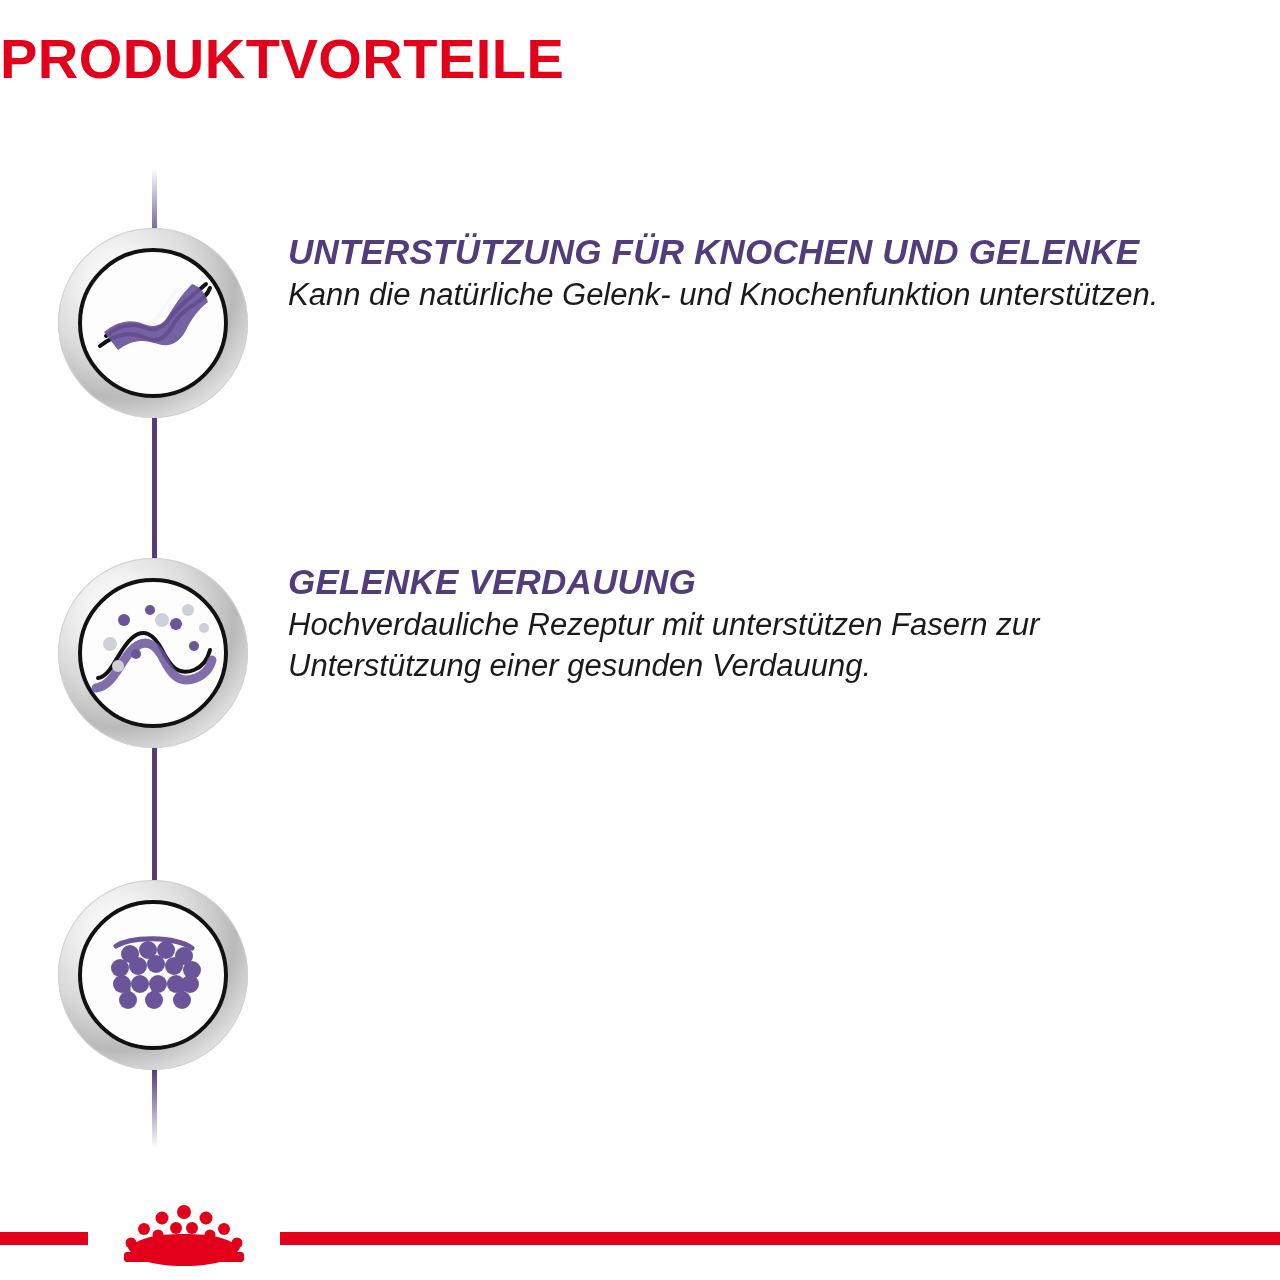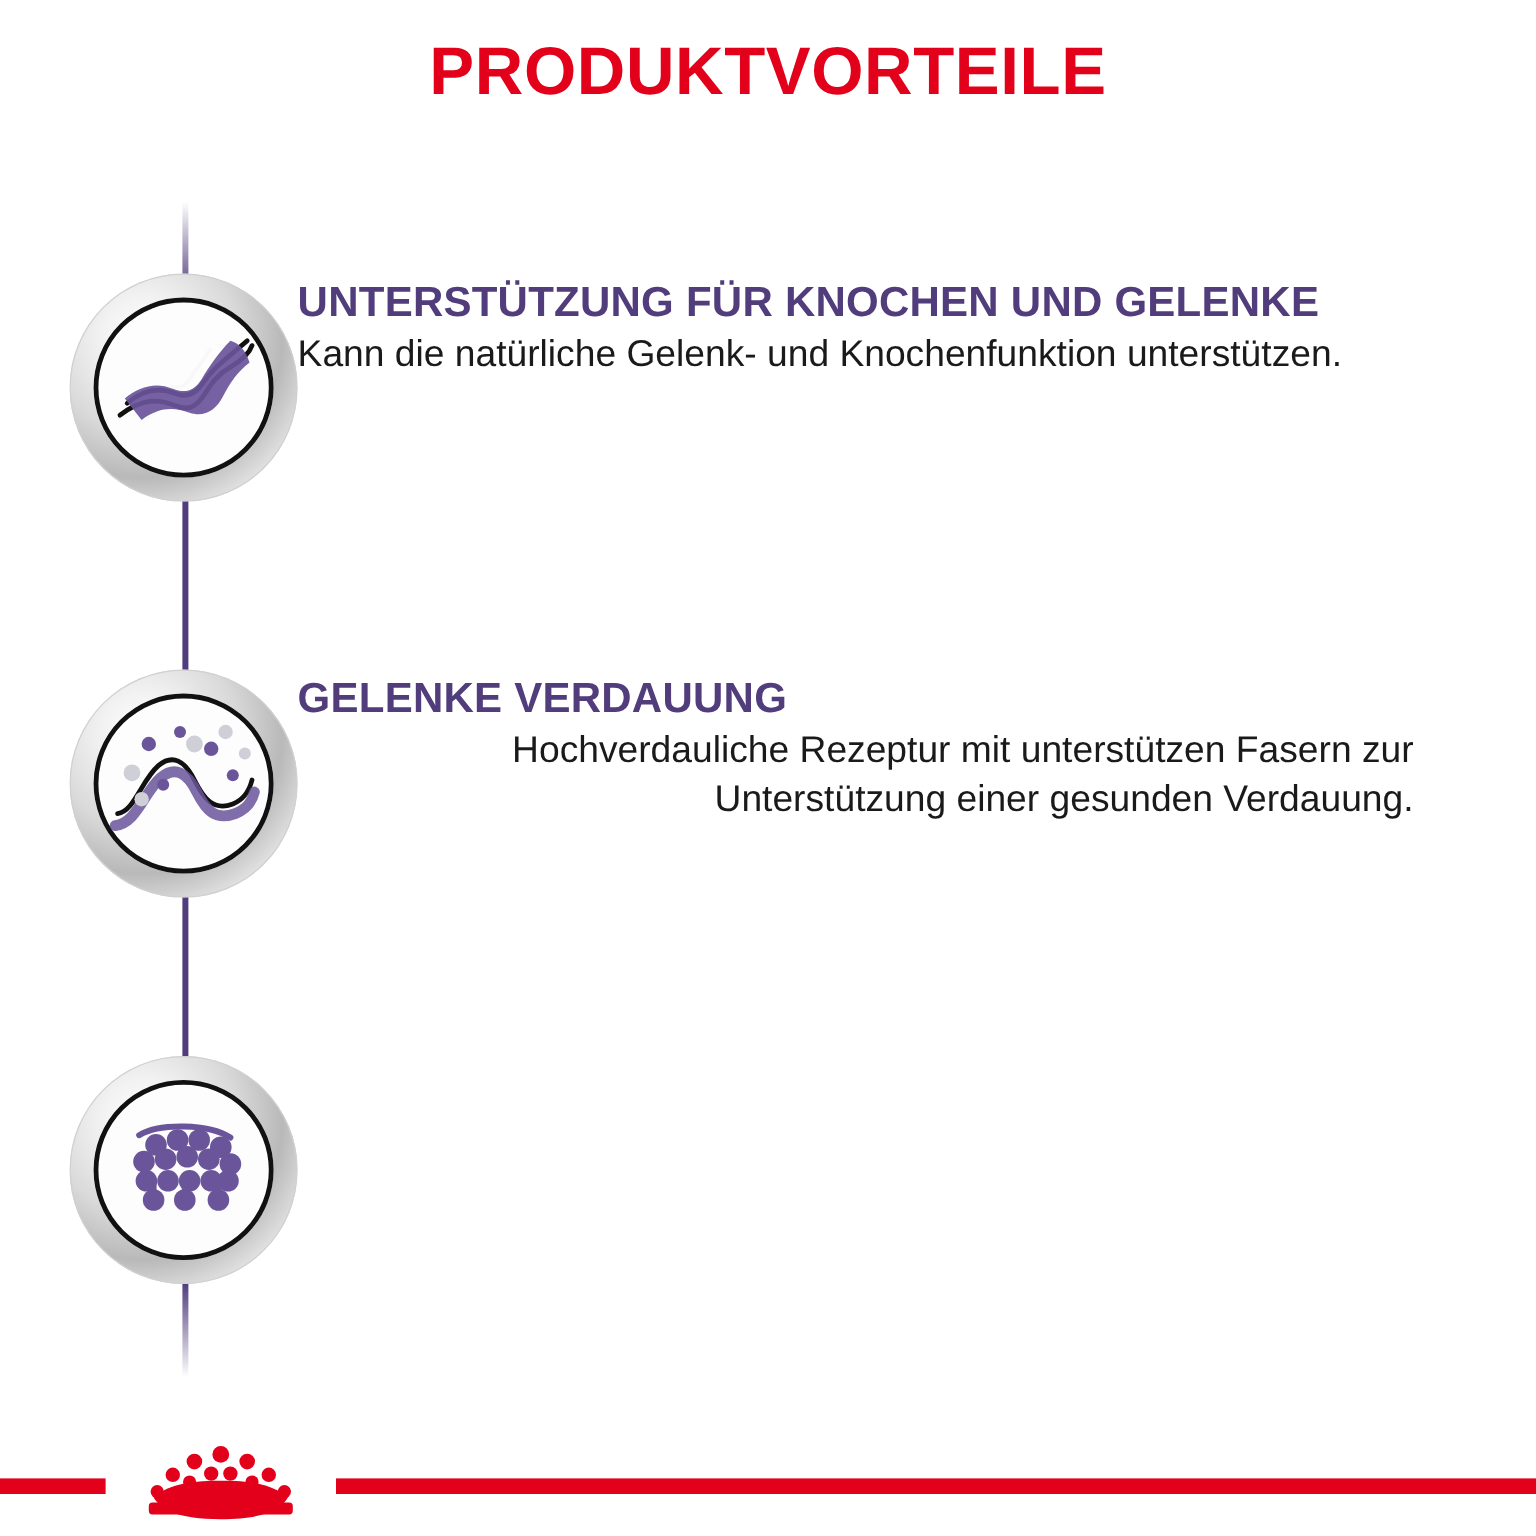--- a/index.html
+++ b/index.html
@@ -21,21 +21,21 @@
     height: 1280px;
     box-sizing: border-box;
   }
 
   
   .title {
     position: absolute;
     top: 30px;
     left: 0;
     width: 1280px;
-    text-align: center;
+    text-align: left;
     color: #e2001a;
     font-size: 56px;
     font-weight: bold;
     letter-spacing: 0.5px;
     line-height: 1.05;
     font-family: "Liberation Sans", sans-serif;
   }
 
   
   .timeline {
@@ -92,41 +92,42 @@
   }
   .icon-svg {
     position: absolute;
     left: 0;
     top: 0;
     width: 190px;
     height: 190px;
   }
 
   .text-col {
+    margin-left: 40px;
     padding-top: 4px;
     max-width: 930px;
+    font-style: italic;
   }
 
   .benefit-title {
     color: #523d7c;
     font-size: 35px;
     font-weight: bold;
     letter-spacing: 0.2px;
     line-height: 1.12;
     margin: 0 0 4px 0;
     font-family: "Liberation Sans", sans-serif;
   }
   .benefit-desc {
     color: #1a1a1a;
     font-size: 31px;
     line-height: 1.32;
     margin: 0;
     font-family: "Liberation Sans", sans-serif;
     font-weight: 400;
-    text-align: right;
   }
 
   
   .footer {
     position: absolute;
     left: 0;
     bottom: 0;
     width: 1280px;
     height: 82px;
   }

